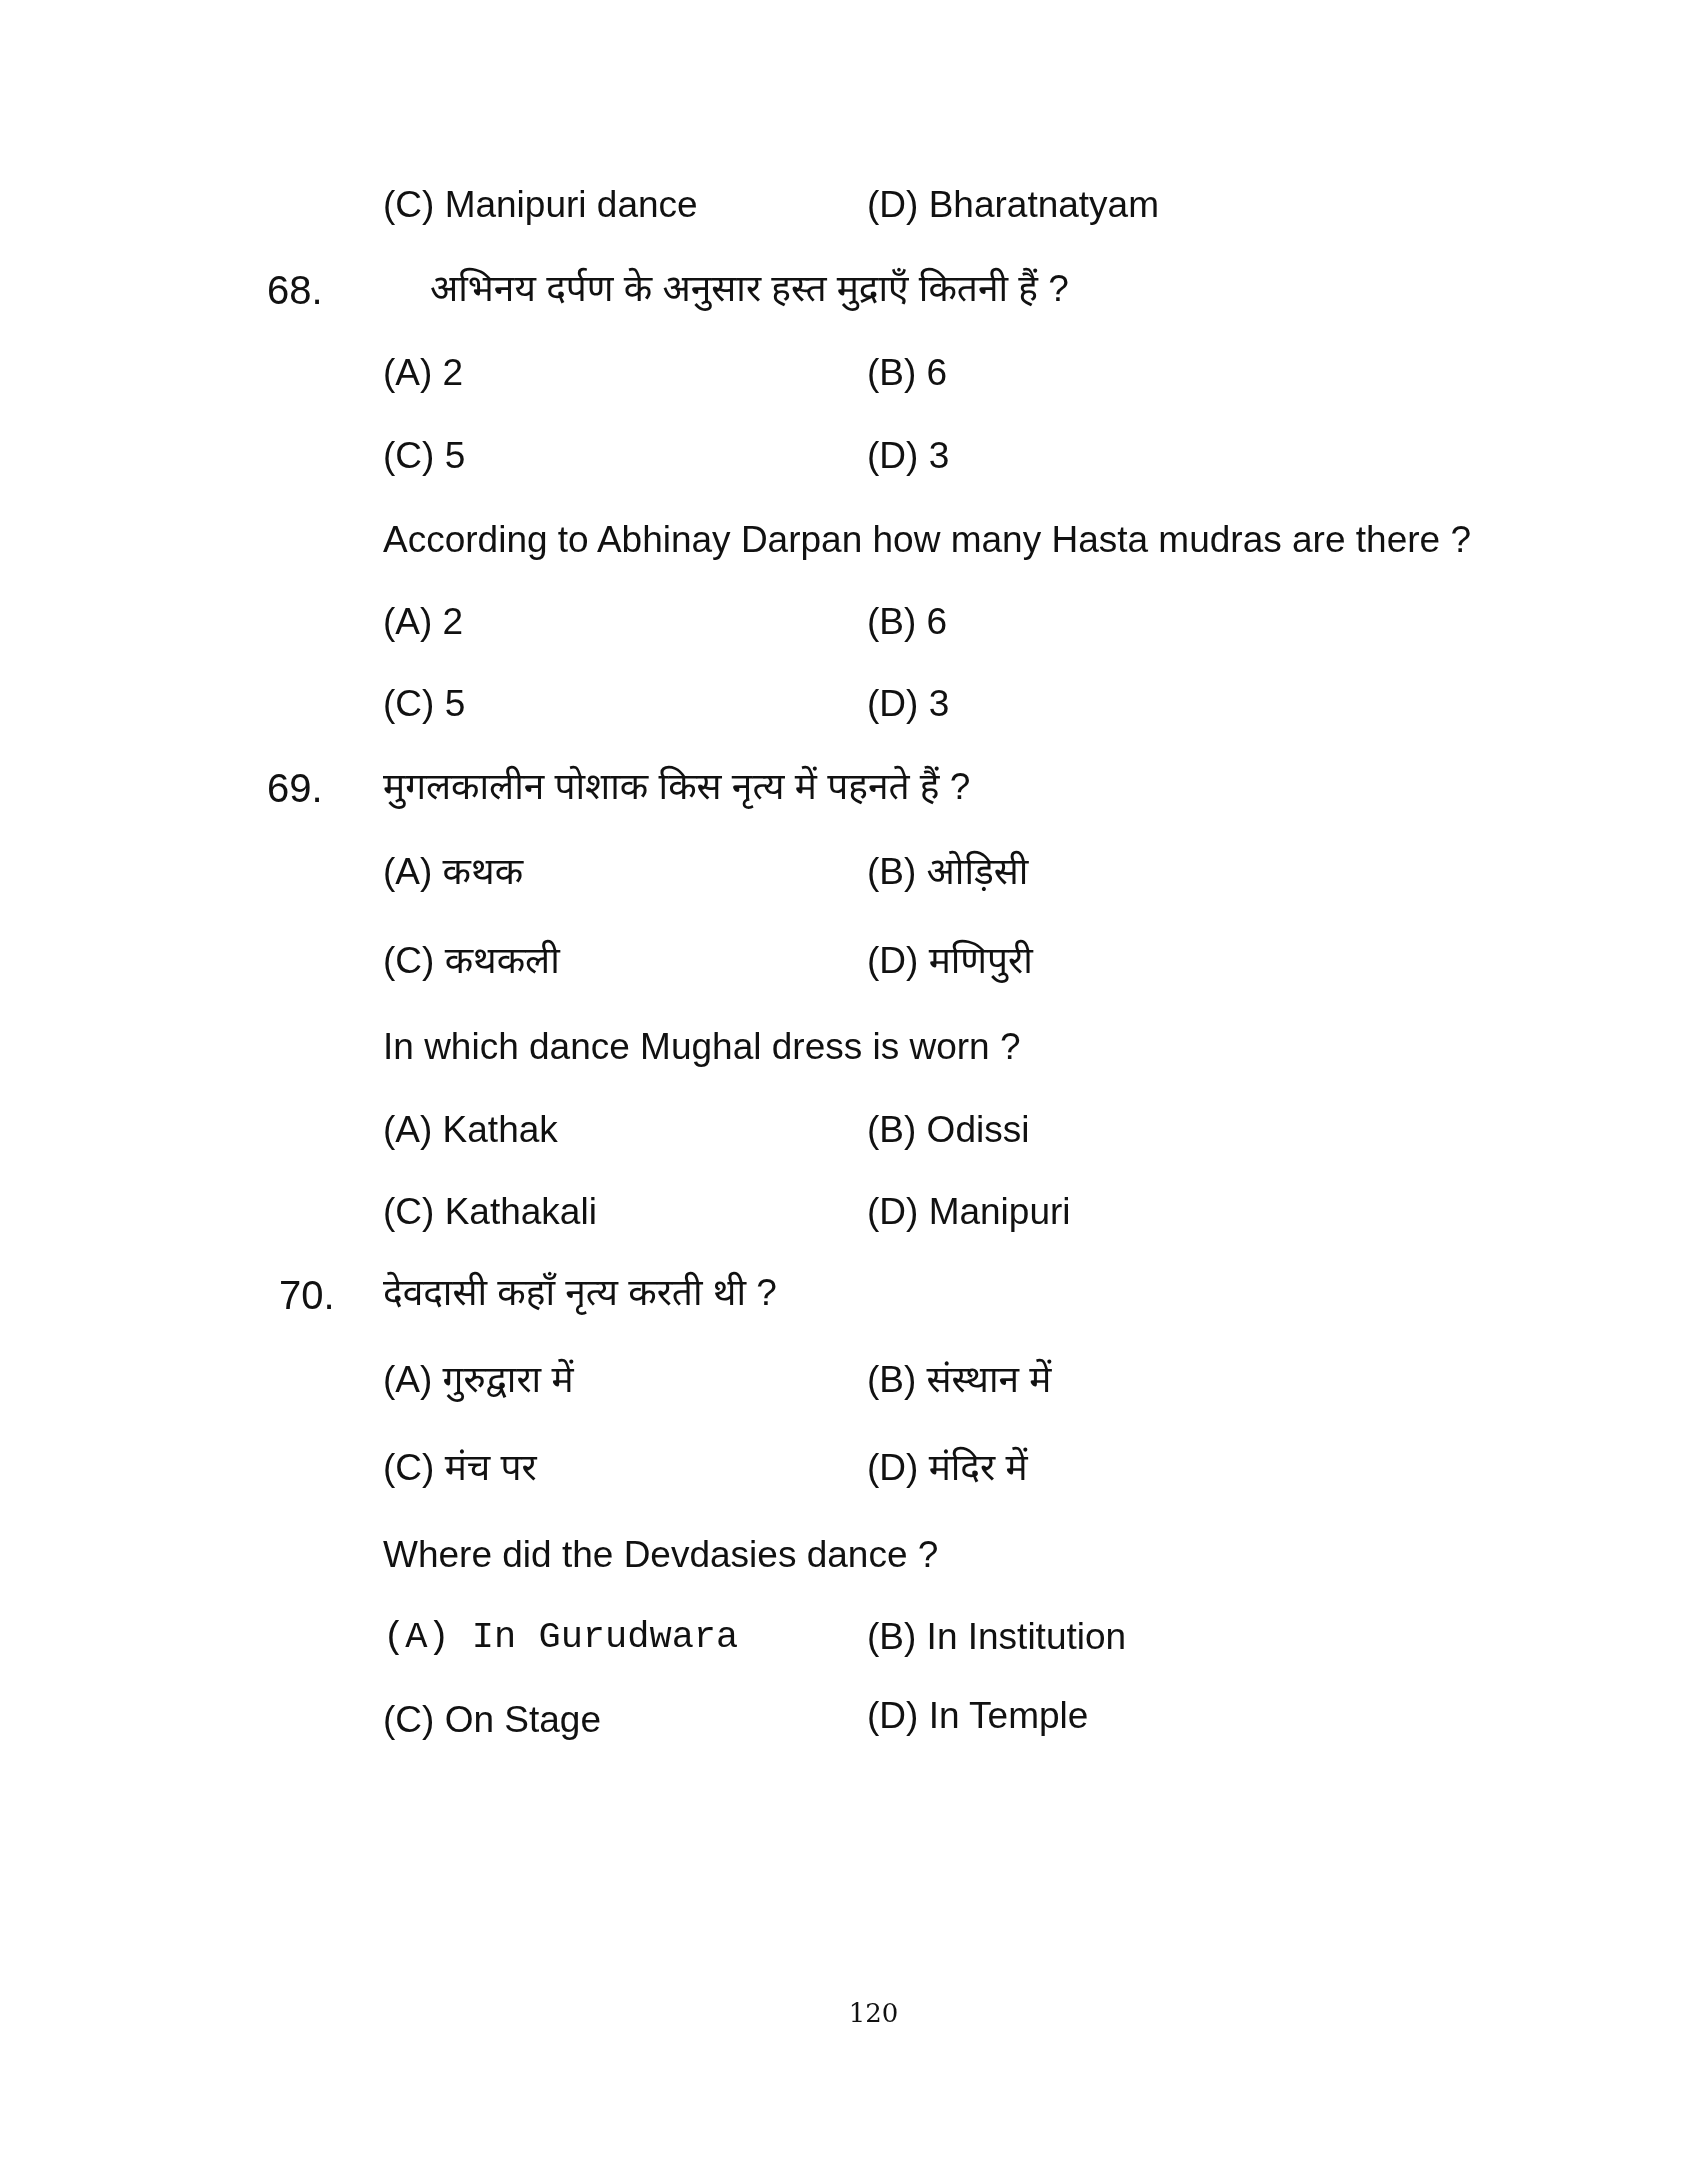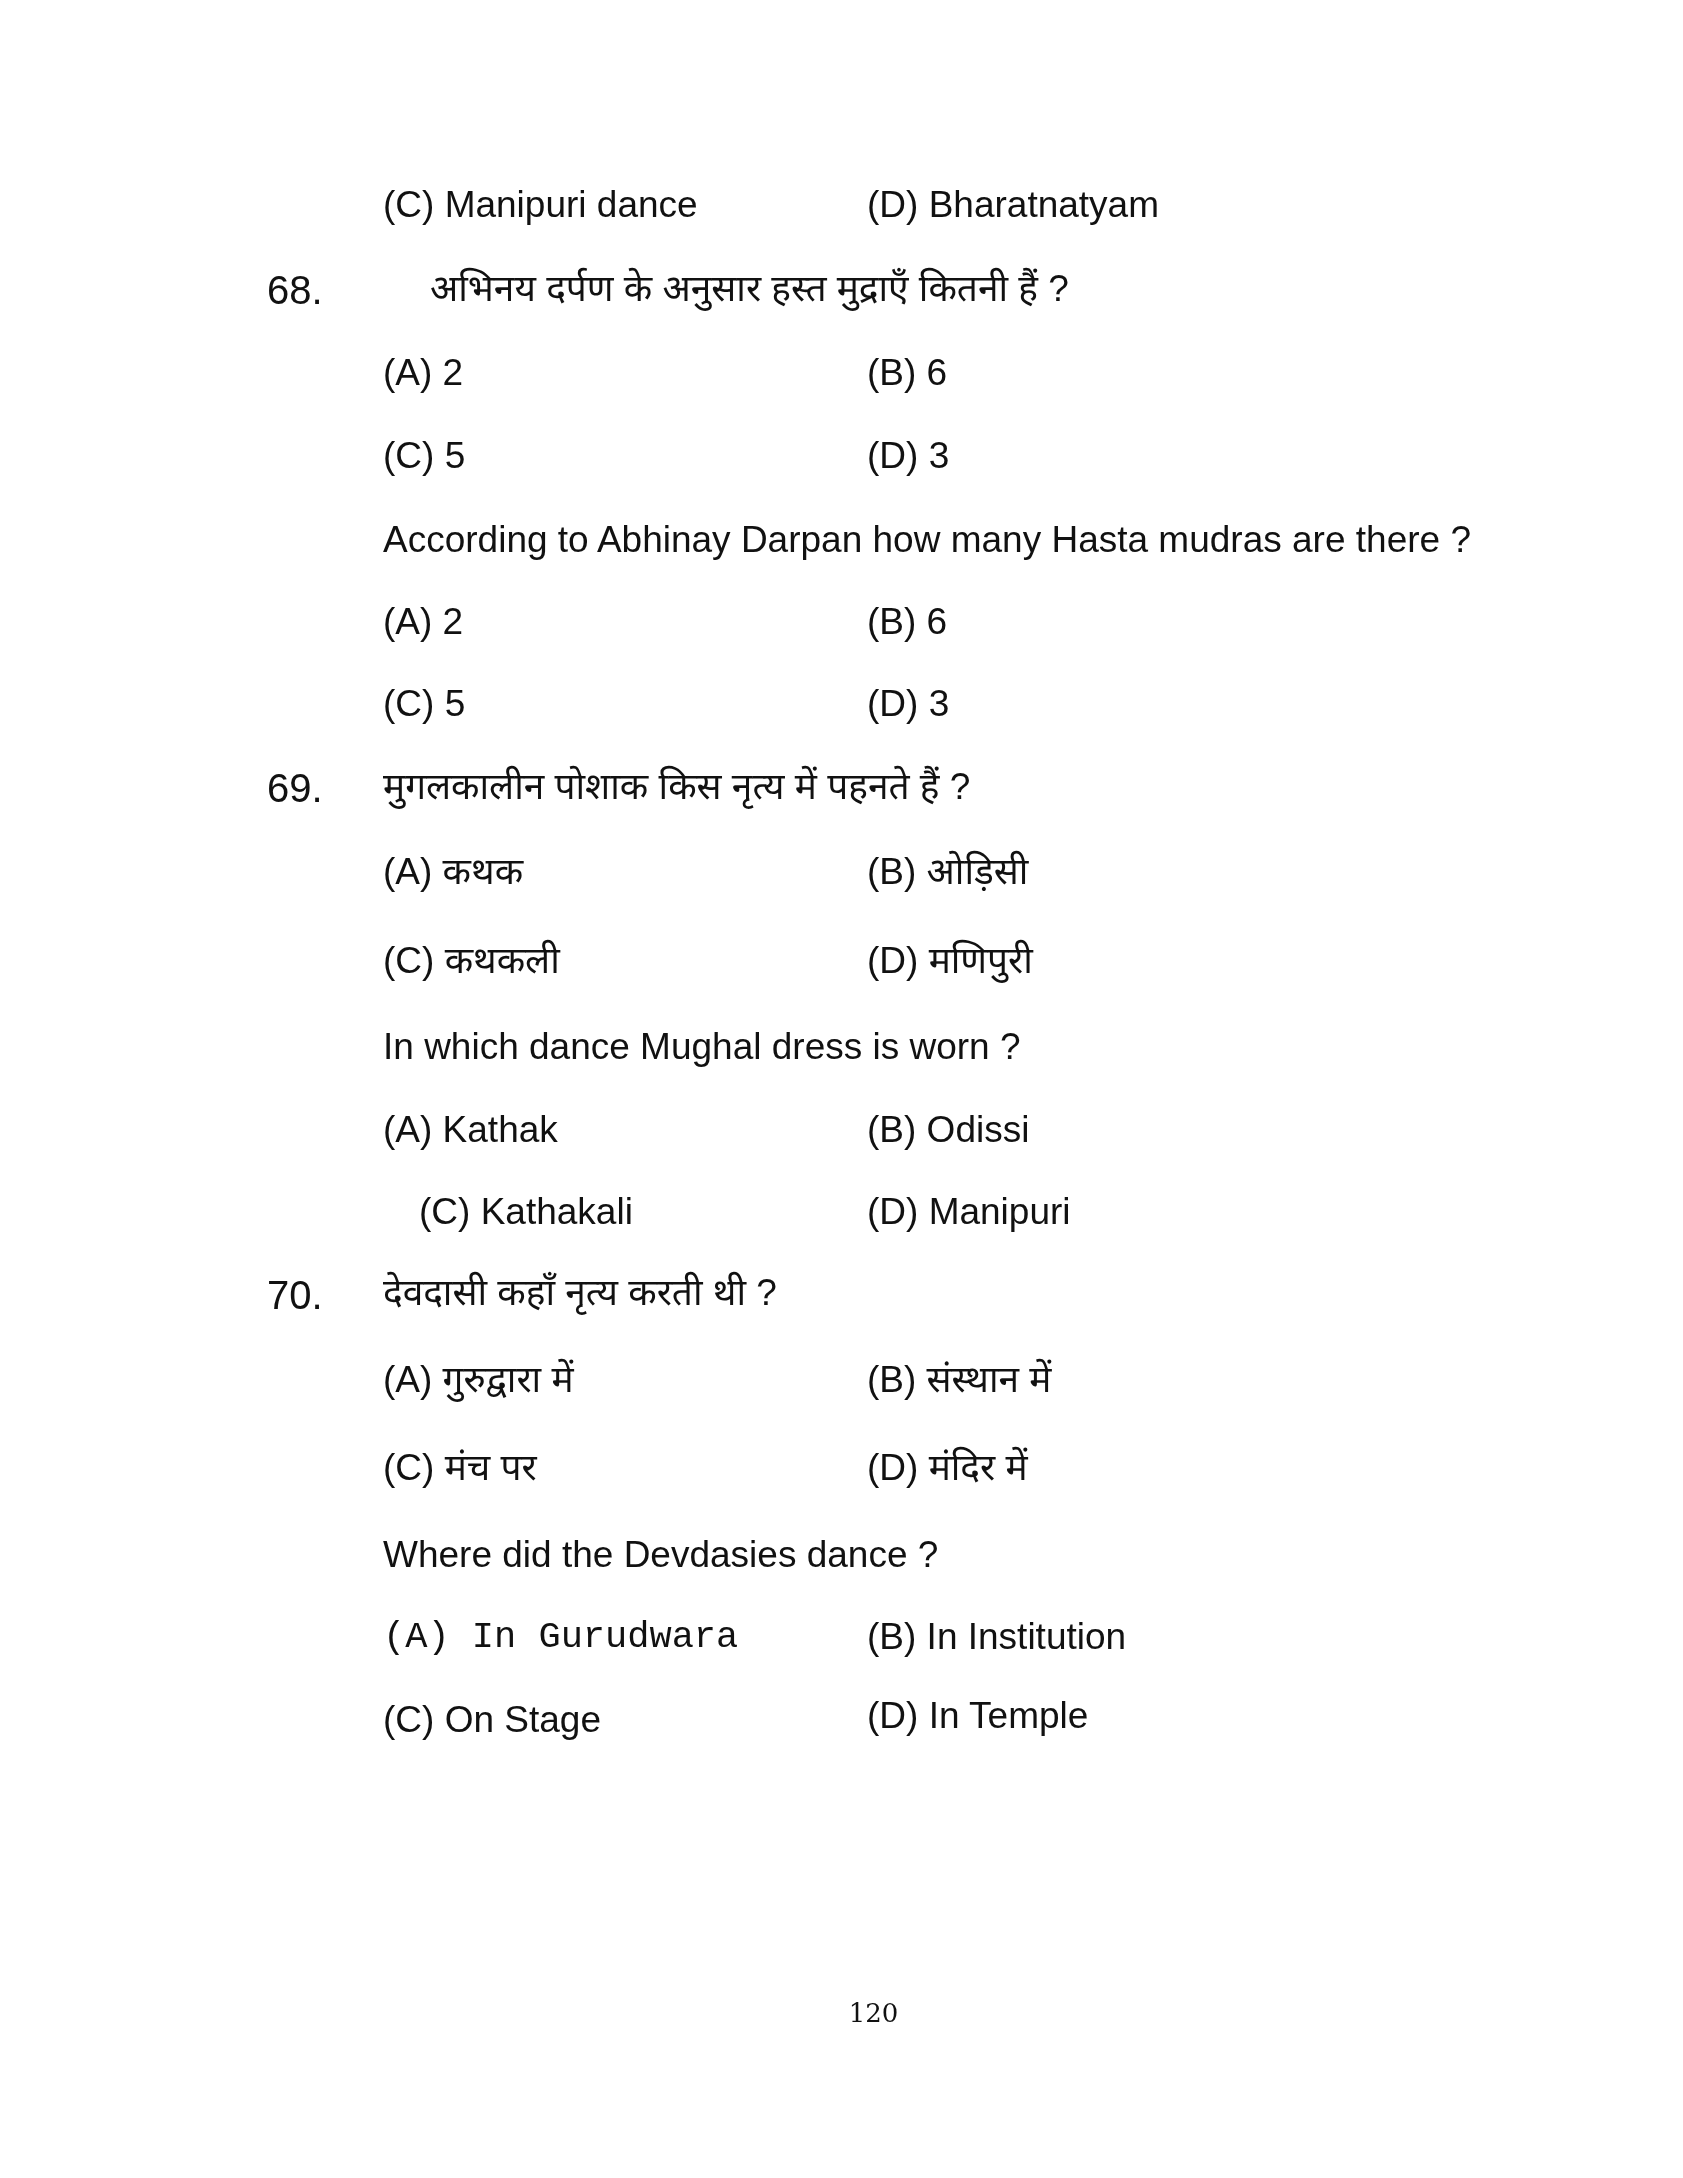--- a/index.html
+++ b/index.html
@@ -32,24 +32,24 @@
 
 <div class="num" style="top:766px;">69.</div>
 <div class="line colA" style="top:765px;">मुगलकालीन पोशाक किस नृत्य में पहनते हैं ?</div>
 <div class="line colA" style="top:850px;">(A) कथक</div>
 <div class="line colB" style="top:850px;">(B) ओड़िसी</div>
 <div class="line colA" style="top:939px;">(C) कथकली</div>
 <div class="line colB" style="top:939px;">(D) मणिपुरी</div>
 <div class="line colA" style="top:1025px;">In which dance Mughal dress is worn ?</div>
 <div class="line colA" style="top:1108px;">(A) Kathak</div>
 <div class="line colB" style="top:1108px;">(B) Odissi</div>
-<div class="line colA" style="top:1190px;margin-left:36px;">(C) Kathakali</div>
+<div class="line colA" style="top:1190px;">(C) Kathakali</div>
 <div class="line colB" style="top:1190px;">(D) Manipuri</div>
 
-<div class="num" style="top:1273px;">70.</div>
+<div class="num" style="top:1273px;margin-left:12px;">70.</div>
 <div class="line colA" style="top:1271px;">देवदासी कहाँ नृत्य करती थी ?</div>
 <div class="line colA" style="top:1358px;">(A) गुरुद्वारा में</div>
 <div class="line colB" style="top:1358px;">(B) संस्थान में</div>
 <div class="line colA" style="top:1446px;">(C) मंच पर</div>
 <div class="line colB" style="top:1446px;">(D) मंदिर में</div>
 <div class="line colA" style="top:1533px;">Where did the Devdasies dance ?</div>
 <div class="line colA" style="top:1615px;font-family:Liberation Mono, monospace;">(A) In Gurudwara</div>
 <div class="line colB" style="top:1615px;">(B) In Institution</div>
 <div class="line colA" style="top:1698px;">(C) On Stage</div>
 <div class="line colB" style="top:1694px;">(D) In Temple</div>

